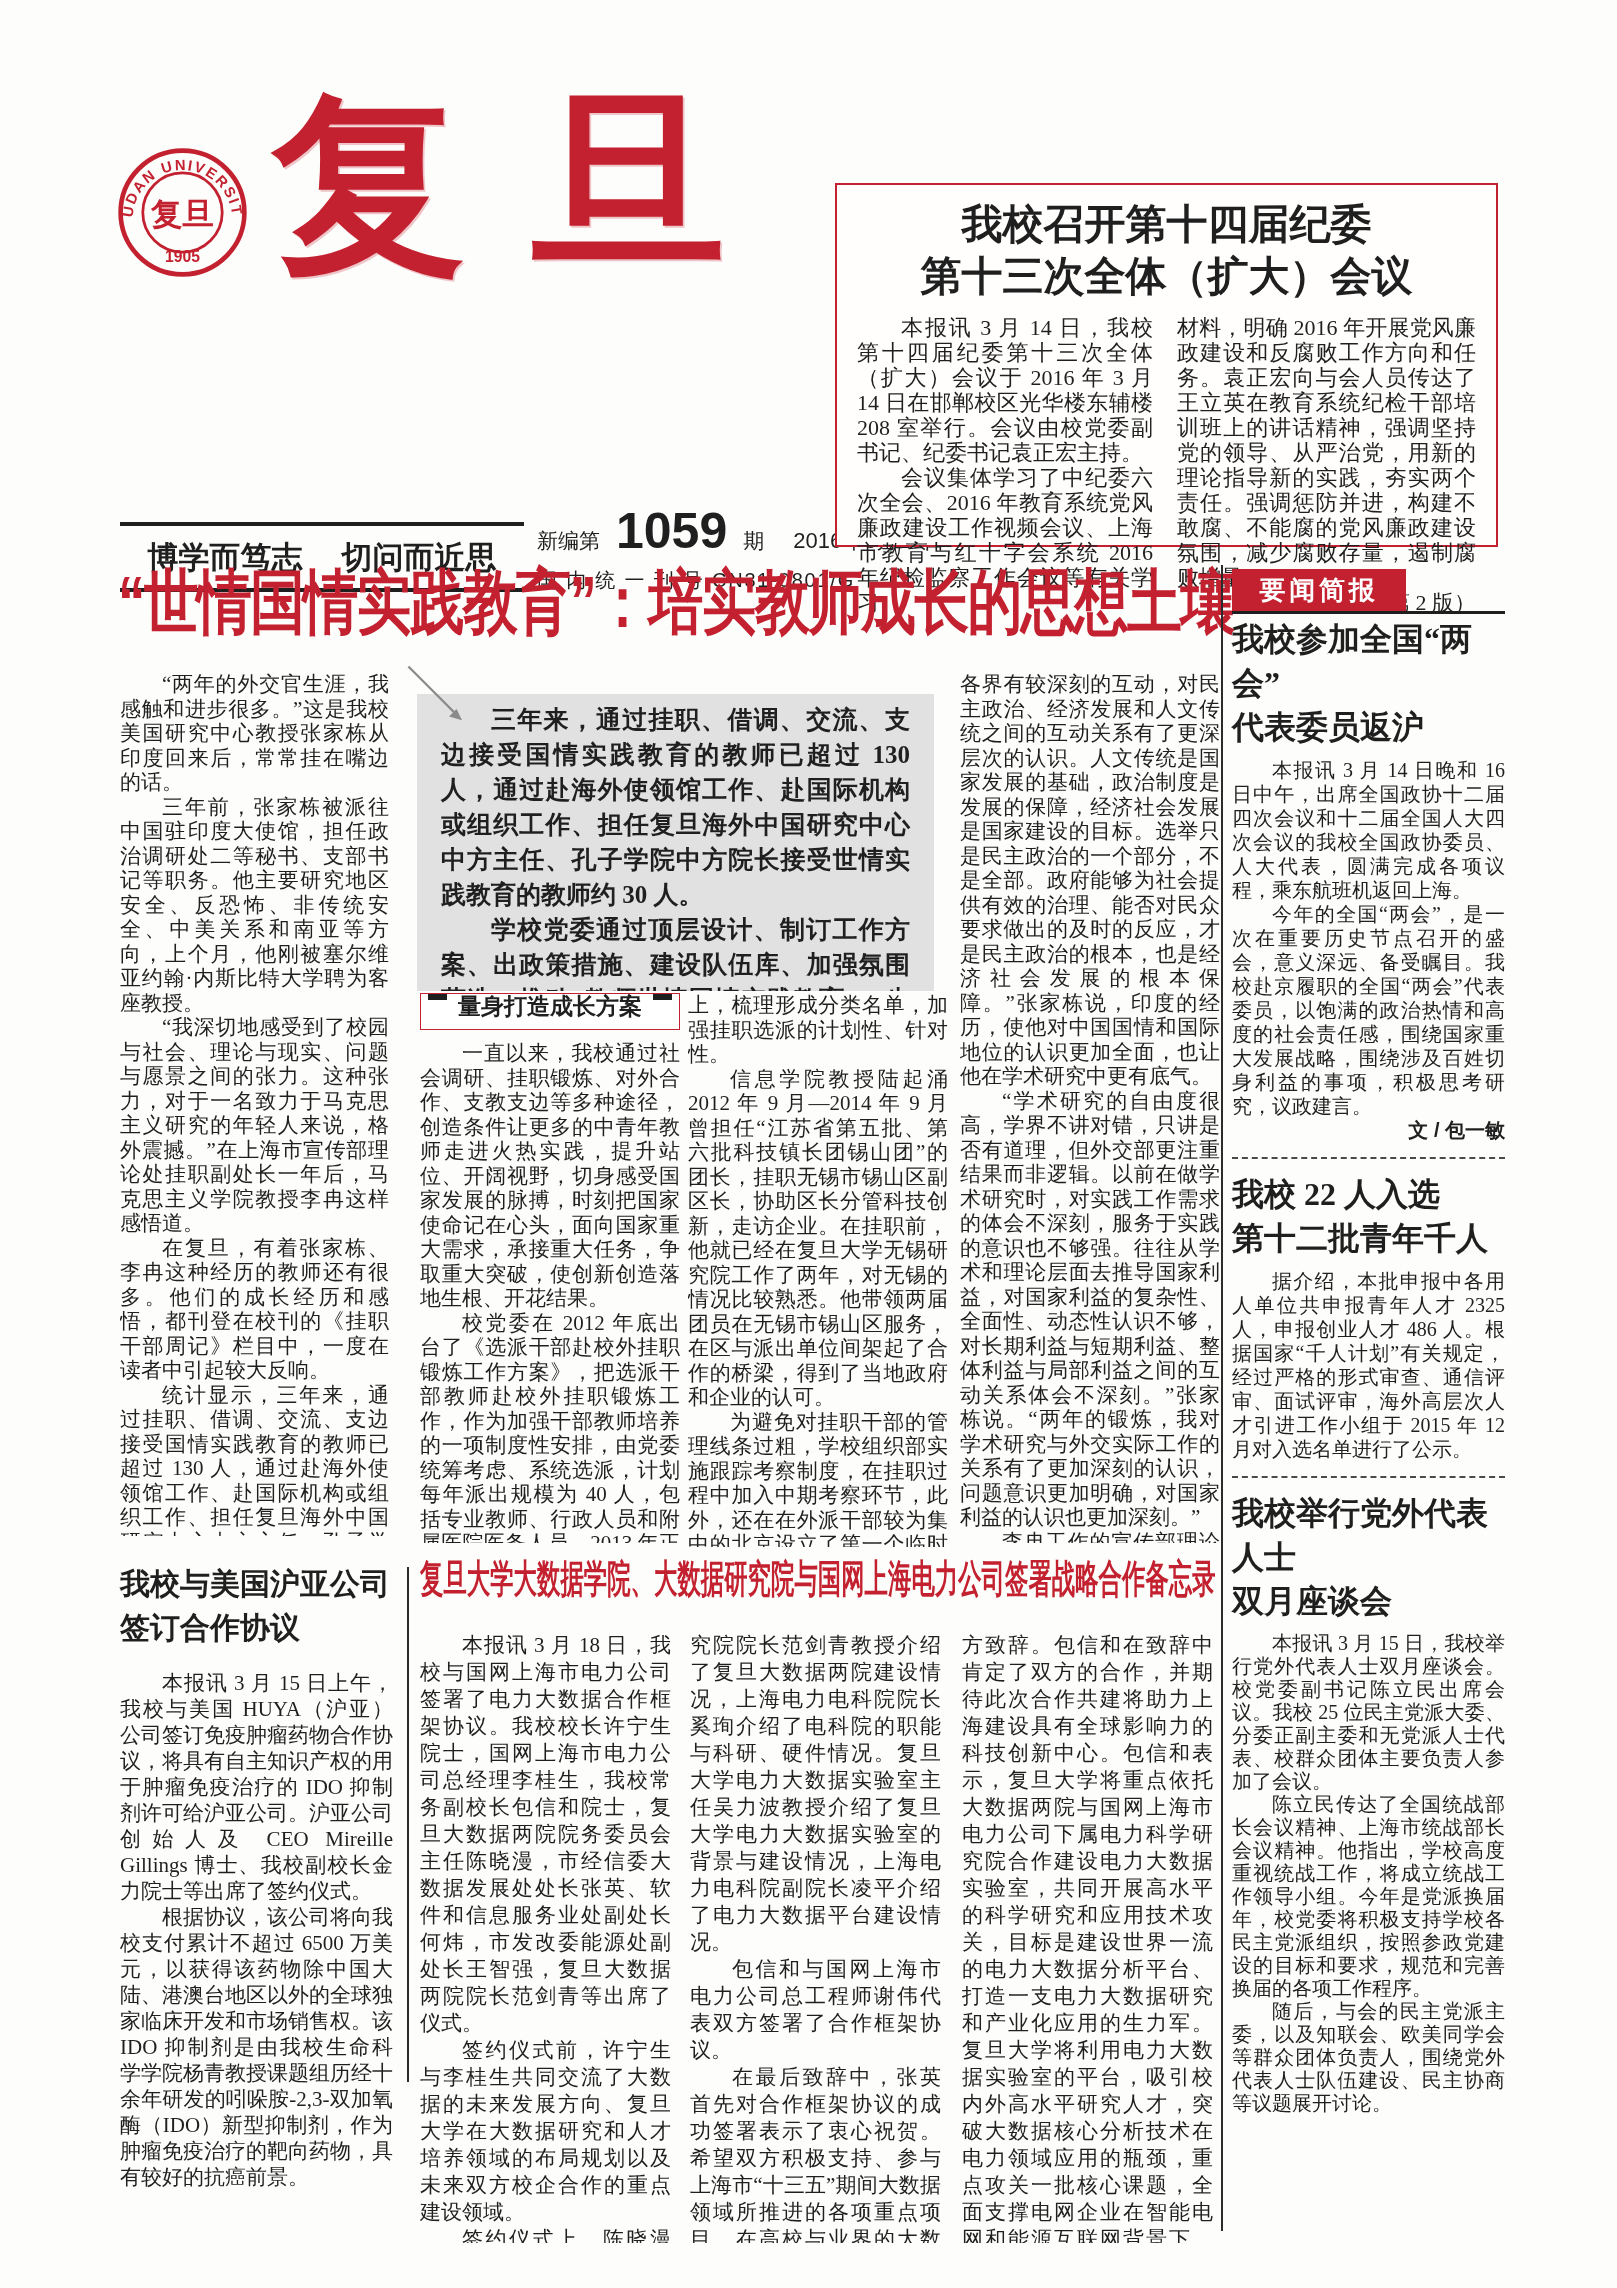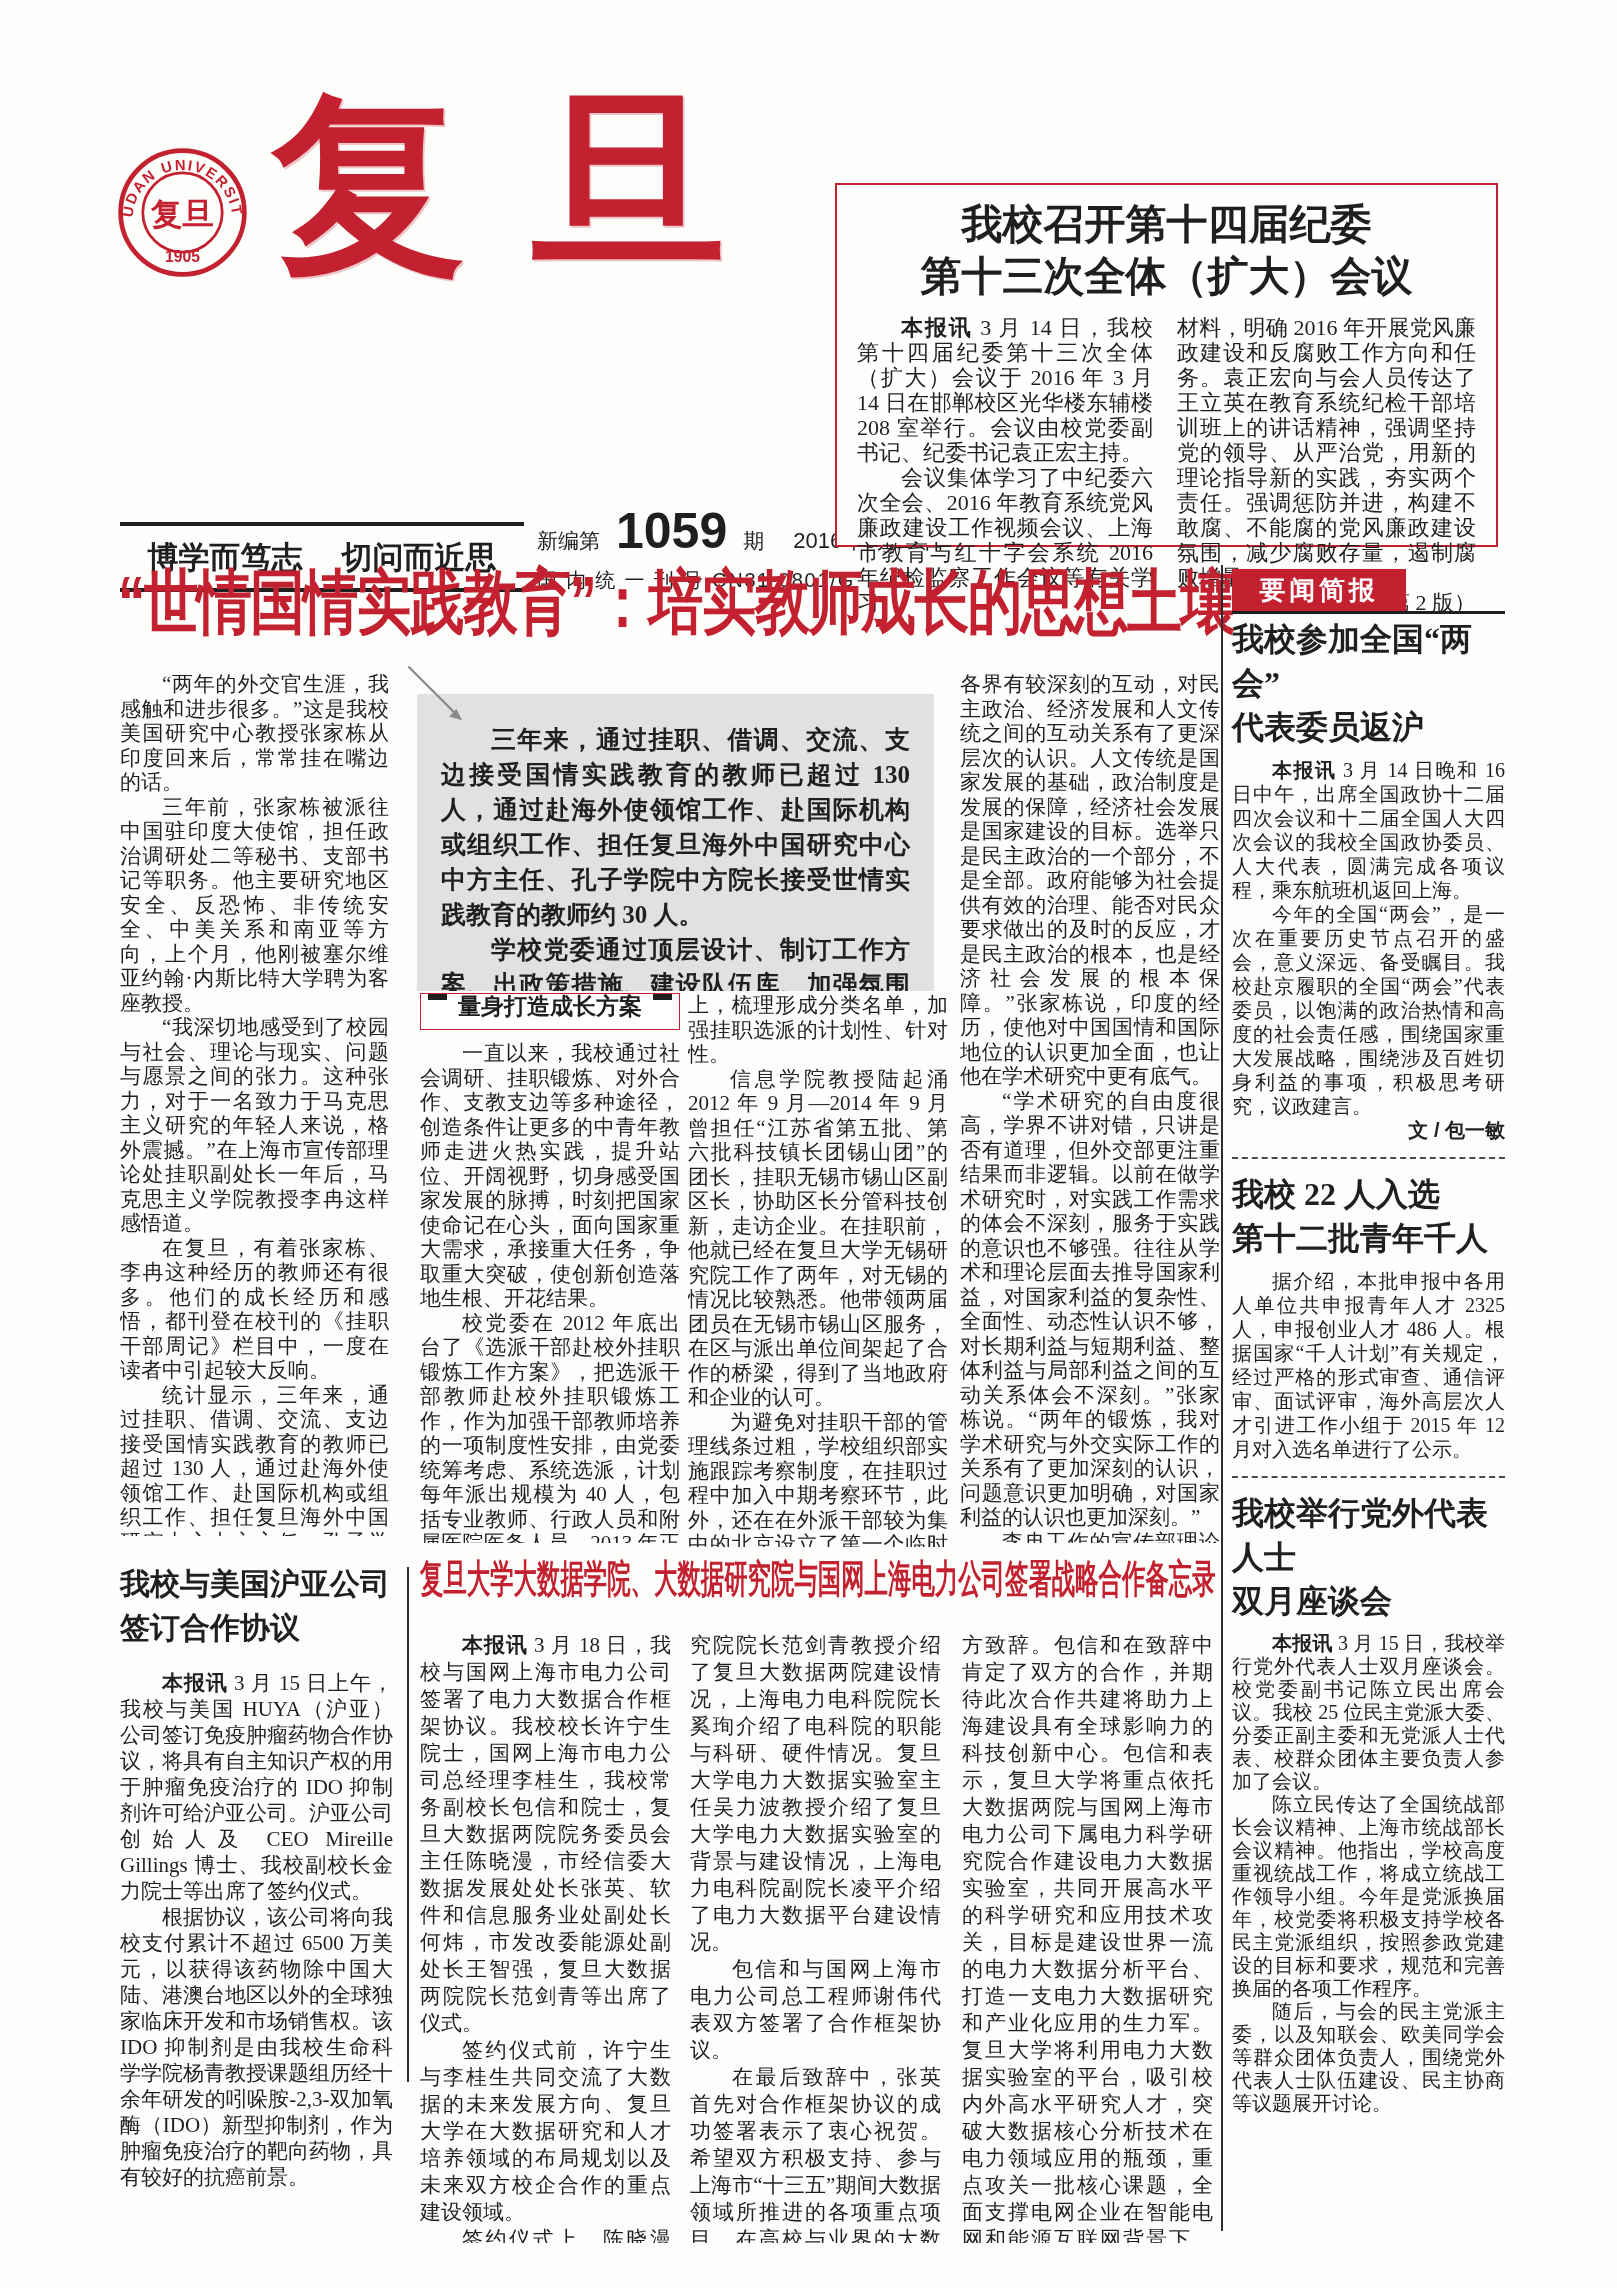--- a/index.html
+++ b/index.html
@@ -12,21 +12,21 @@
   .page{
     position:relative;width:1618px;height:2289px;margin:0 auto;
     background:#fdfdfb;color:var(--ink);
     font-family:"Liberation Serif","DejaVu Serif",serif;
     overflow:hidden;
   }
   p{margin:0}
   .para{text-indent:2em}
   .cont .para:first-child{text-indent:0}
   .jcol{text-align:justify}
-  b{font-weight:bold}
+  b{font-weight:normal}
 
   
   .brand{
     position:absolute;left:272px;top:90px;
     font-size:194px;line-height:1;font-weight:bold;color:var(--red);
     letter-spacing:66px;white-space:nowrap;
     font-family:"Liberation Serif","DejaVu Serif",serif;
     text-shadow:1.8px 1.8px 0 rgba(195,33,47,.25);
   }
   .motto-wrap{position:absolute;left:120px;top:522px;width:404px}
@@ -57,21 +57,21 @@
     transform:scaleX(0.78);transform-origin:left top;line-height:1.25;
     letter-spacing:-1.8px;
   }
 
   
   .acol{position:absolute;font-size:21px;line-height:24.5px;text-align:justify;overflow:hidden}
 
   
   .summary-box{
     position:absolute;left:417px;top:694px;width:517px;height:297px;
-    background:var(--gray-box);padding:28px 24px;
+    background:var(--gray-box);padding:8px 24px;
     font-size:25px;line-height:35px;font-weight:600;text-align:justify;overflow:hidden;
   }
   .arrow-decor{position:absolute;left:401px;top:661px;z-index:2}
 
   
   .subhead{
     display:flex;align-items:flex-start;border:1.8px solid var(--red);
     height:37px;padding:0 7.4px;margin-bottom:11px;background:#fff;
   }
   .sh-bar{flex:1;height:5.5px;background:var(--ink)}

